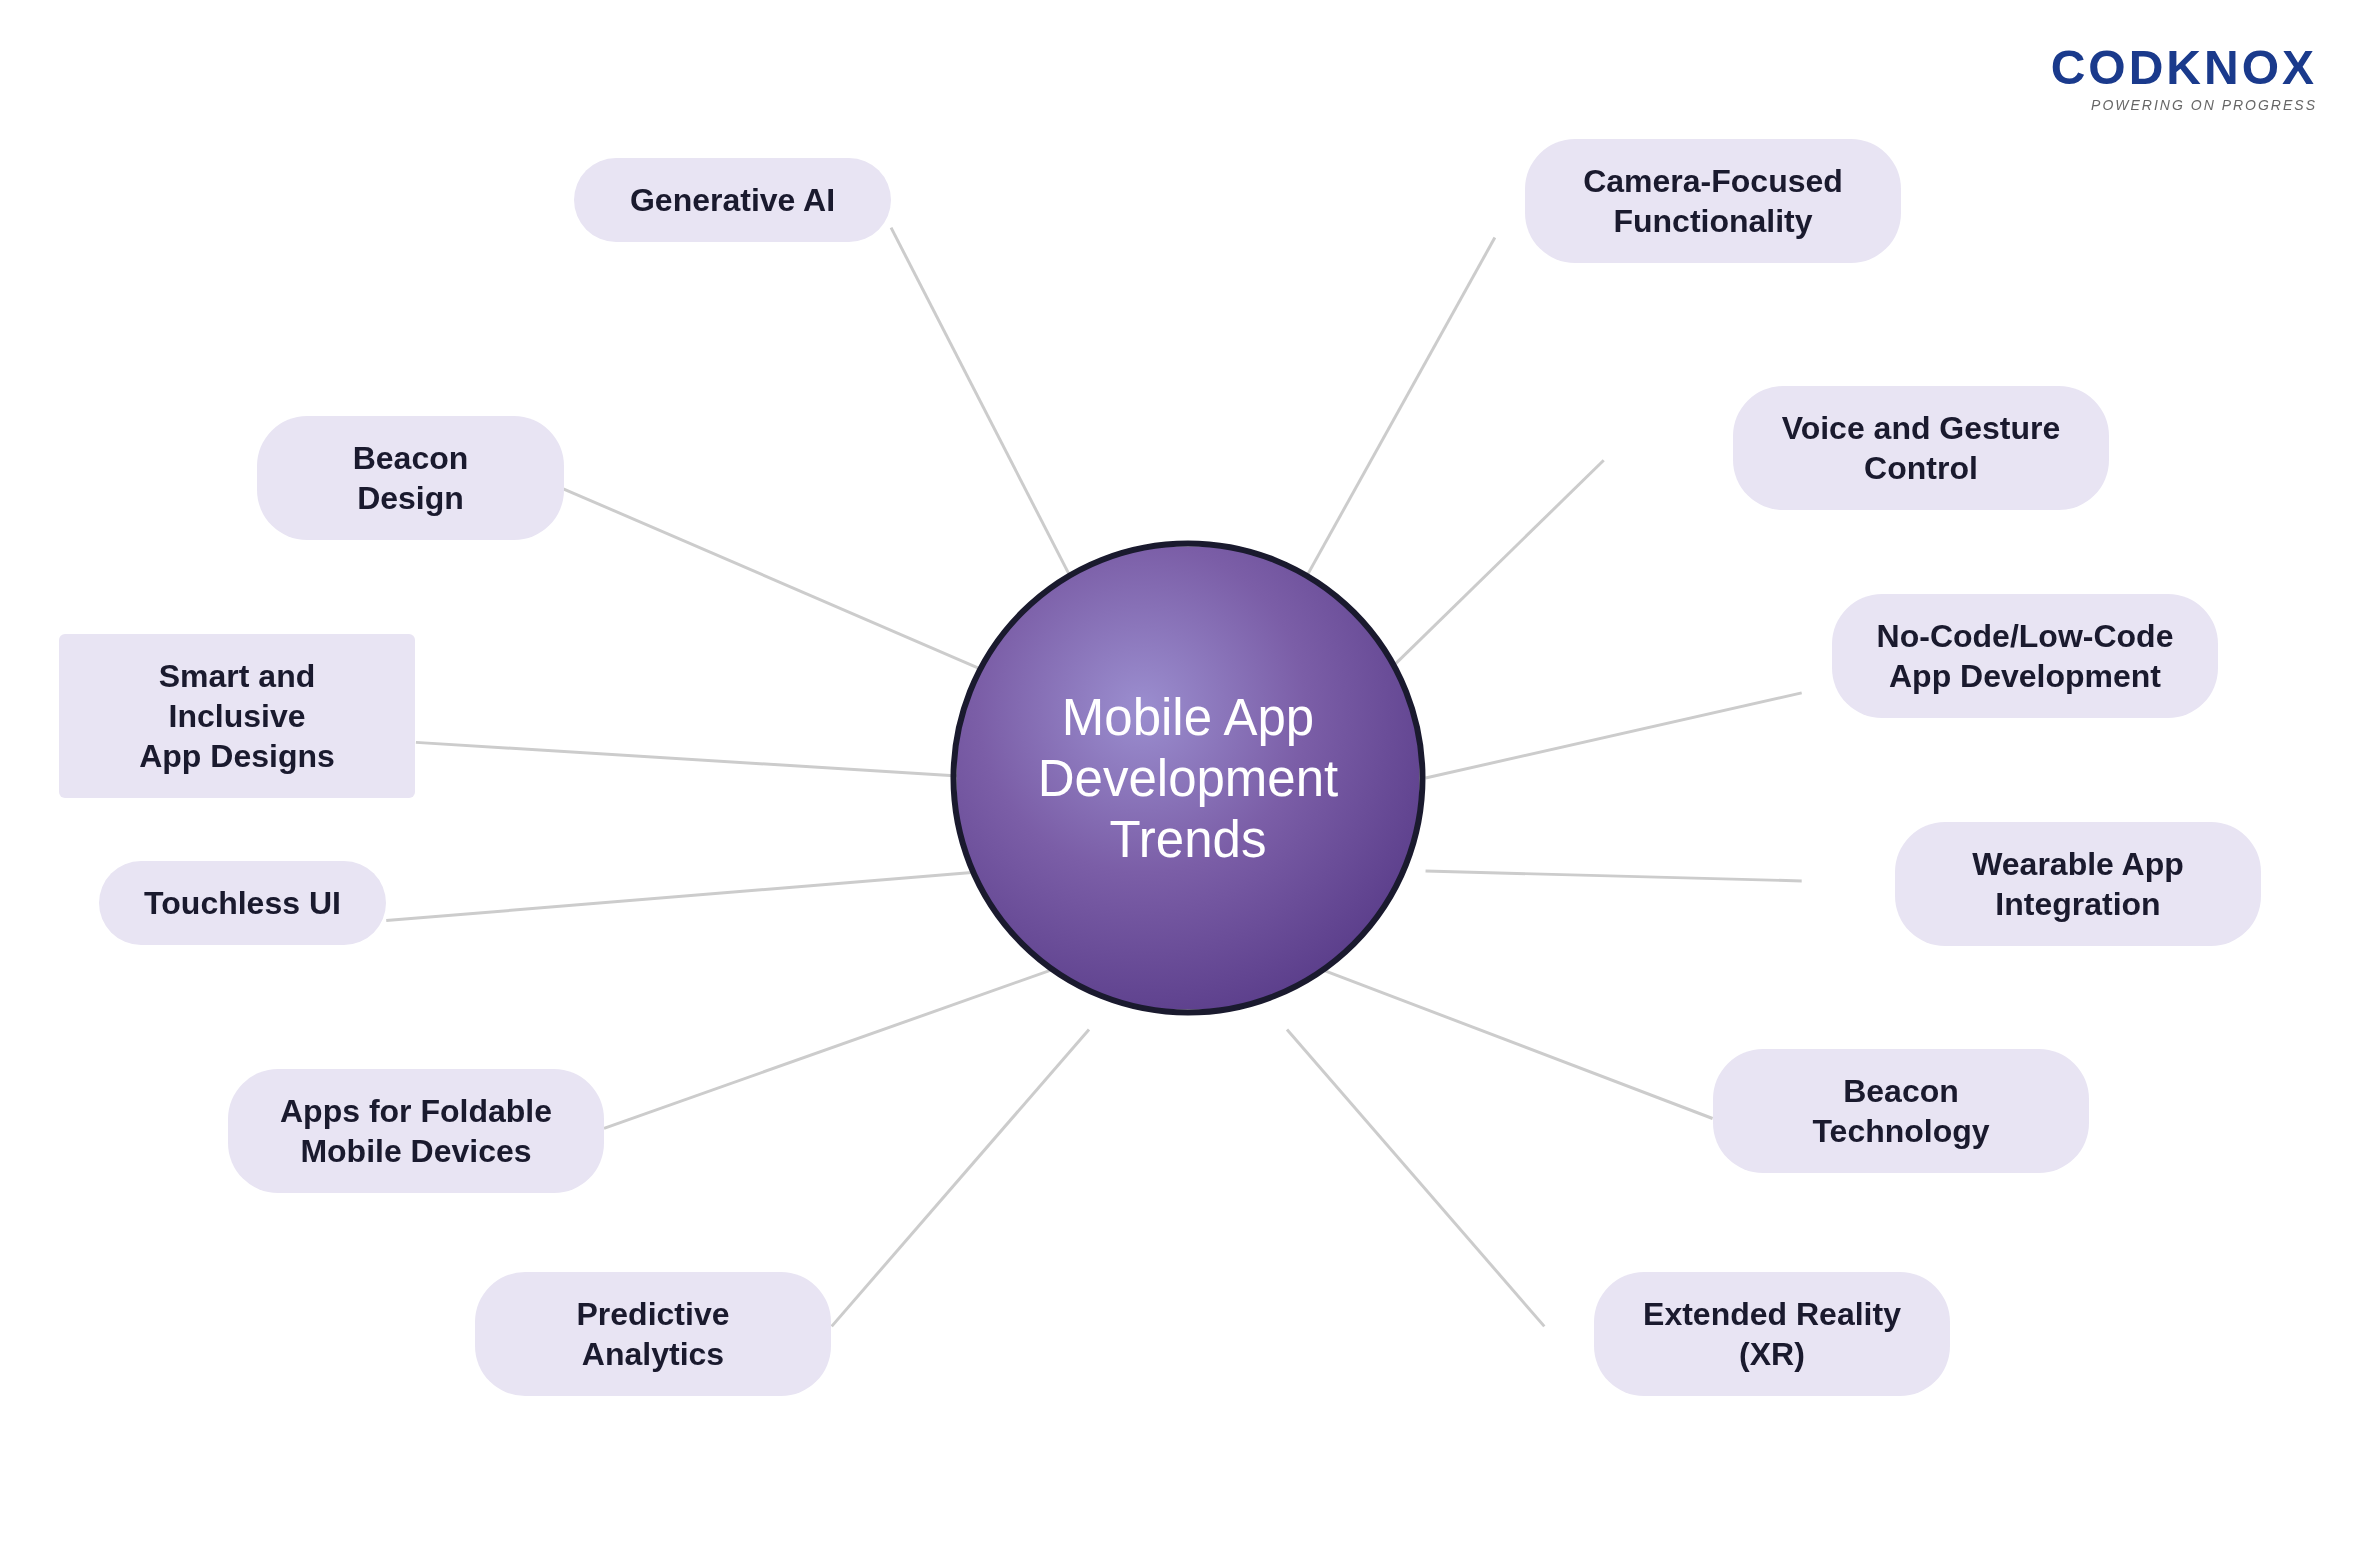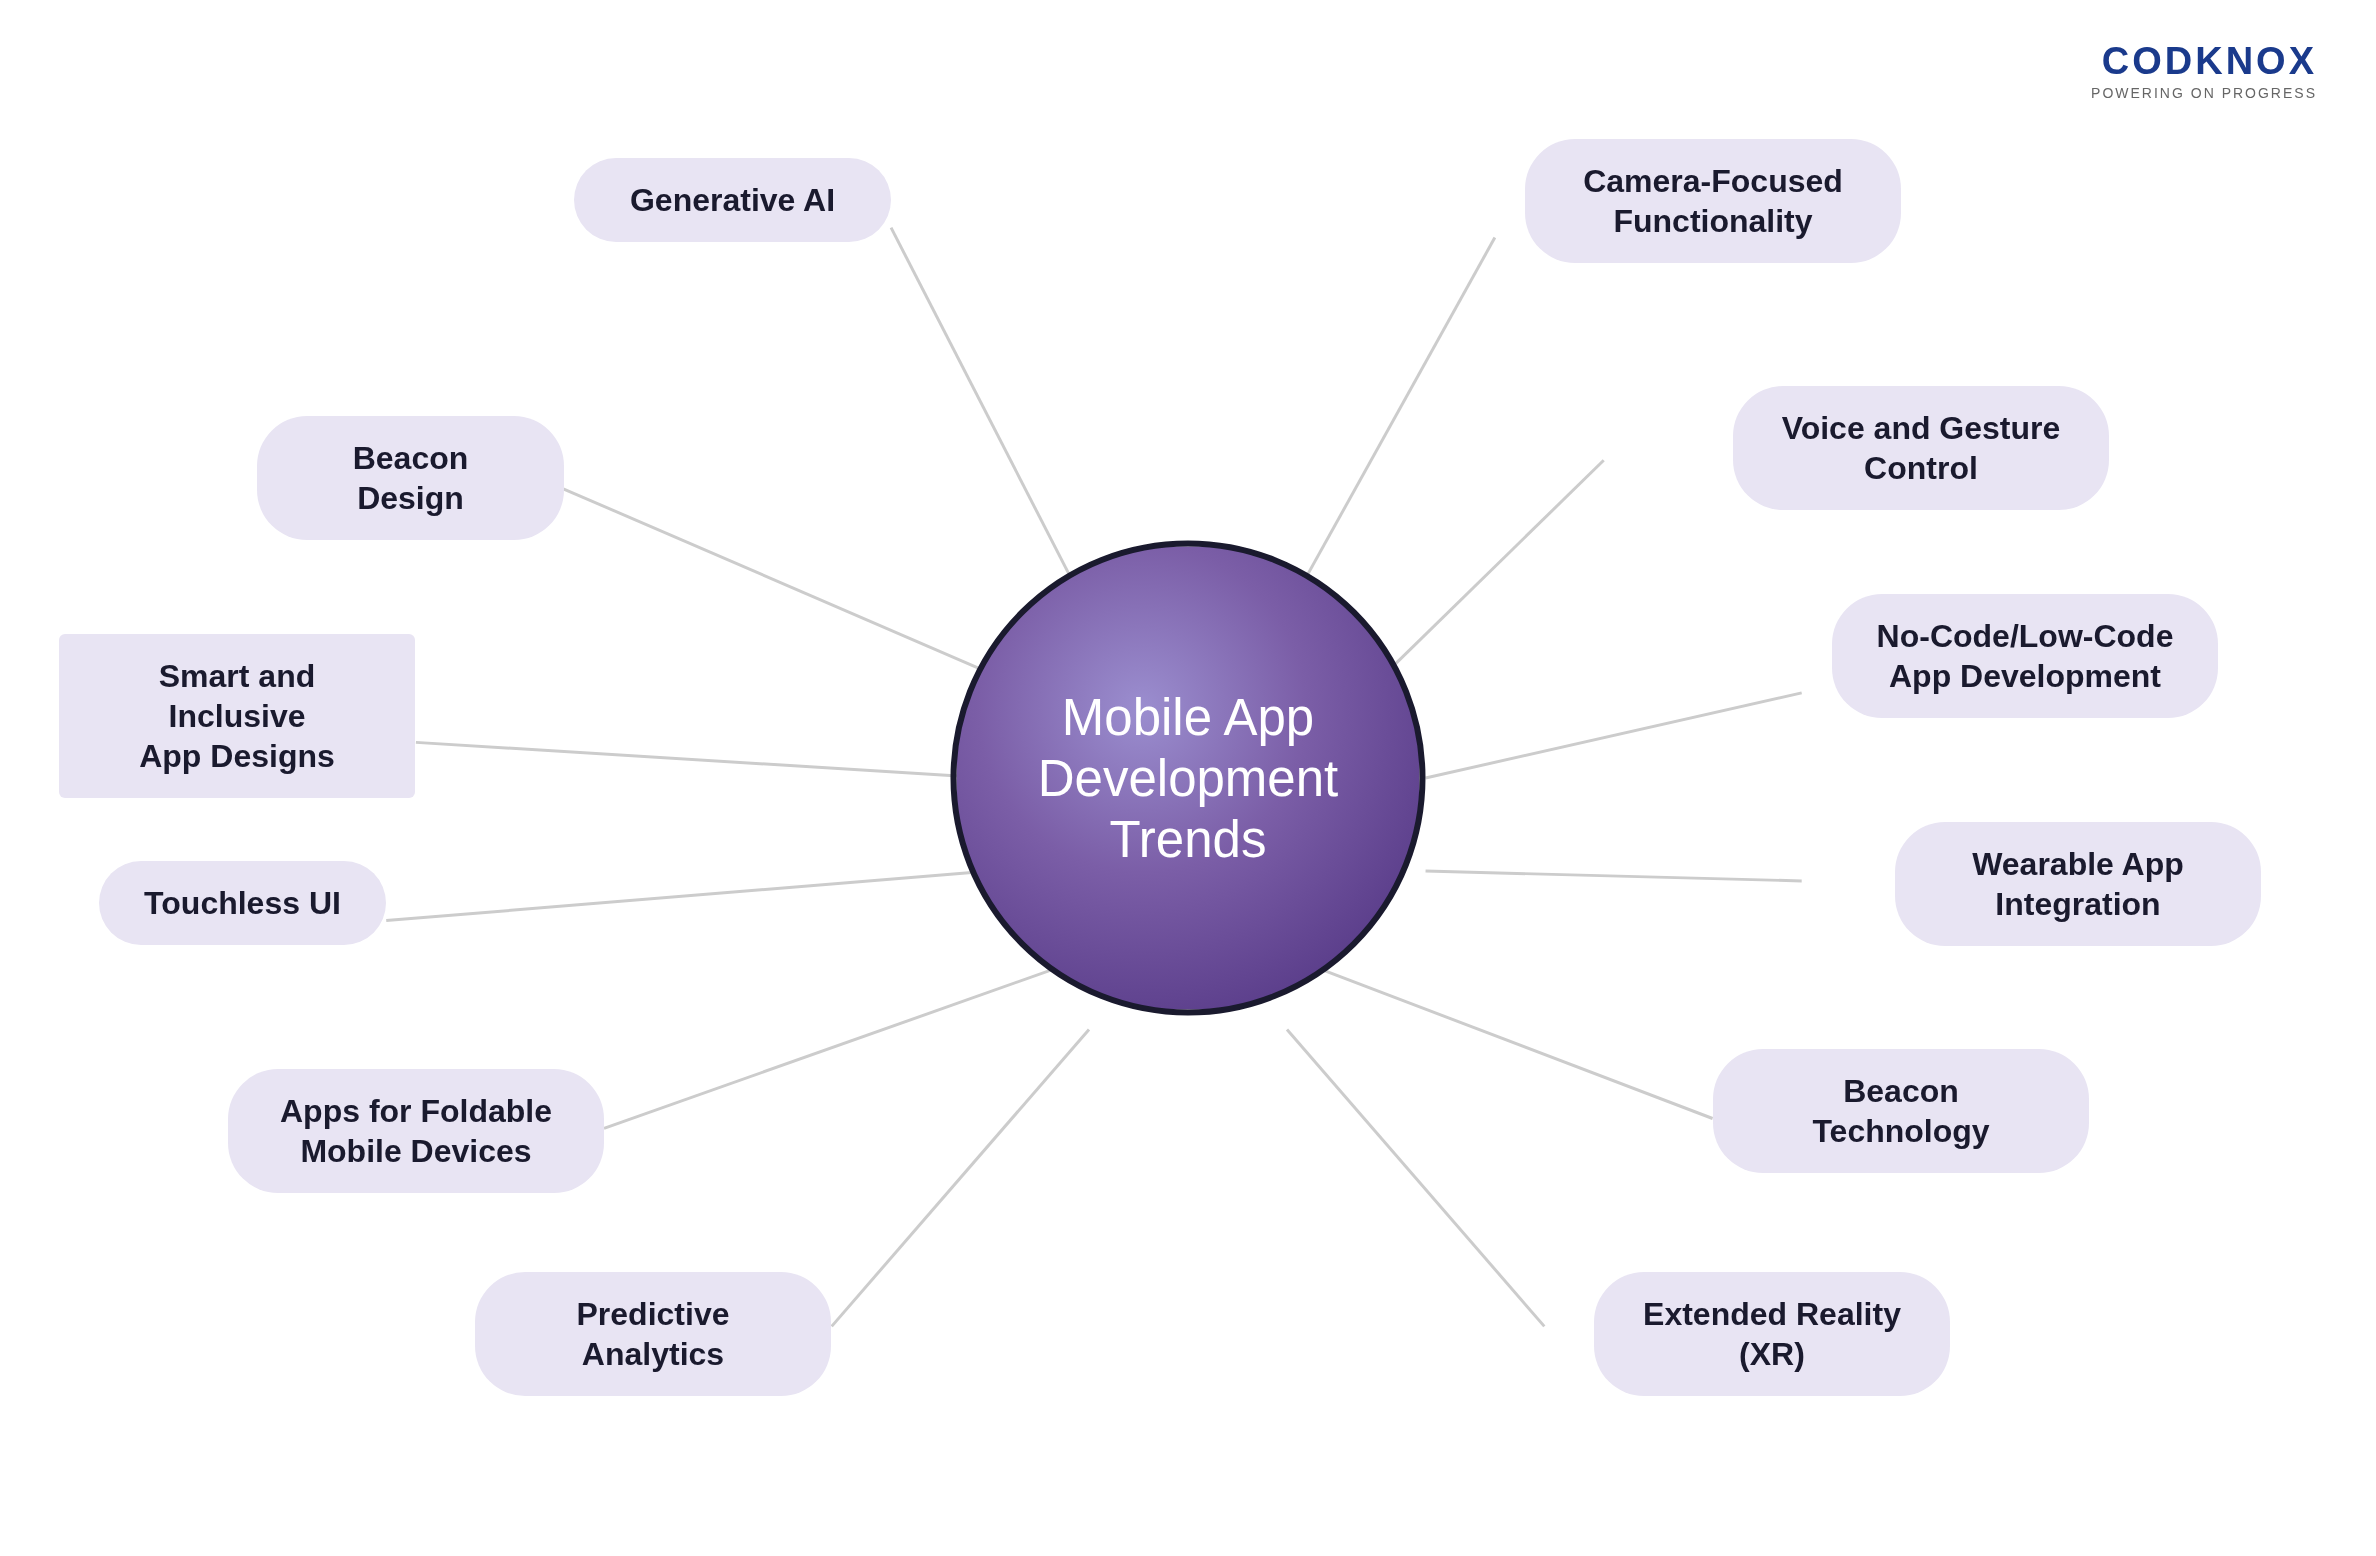--- a/index.html
+++ b/index.html
@@ -17,32 +17,33 @@
     .logo-area {
       position: absolute;
       top: 40px;
       right: 59px;
       display: flex;
       flex-direction: column;
       align-items: flex-end;
     }
 
     .logo-text {
-      font-size: 38px;
+      font-size: 48px;
       font-weight: 900;
       color: #1a3a8c;
       letter-spacing: 3px;
       font-family: Arial, sans-serif;
     }
 
     .logo-tagline {
       font-size: 14px;
       color: #666;
       letter-spacing: 2px;
       margin-top: 2px;
+      font-style: italic;
     }
 
     
     .center-circle {
       position: absolute;
       left: 50%;
       top: 50%;
       transform: translate(-50%, -50%);
       width: 475px;
       height: 475px;

